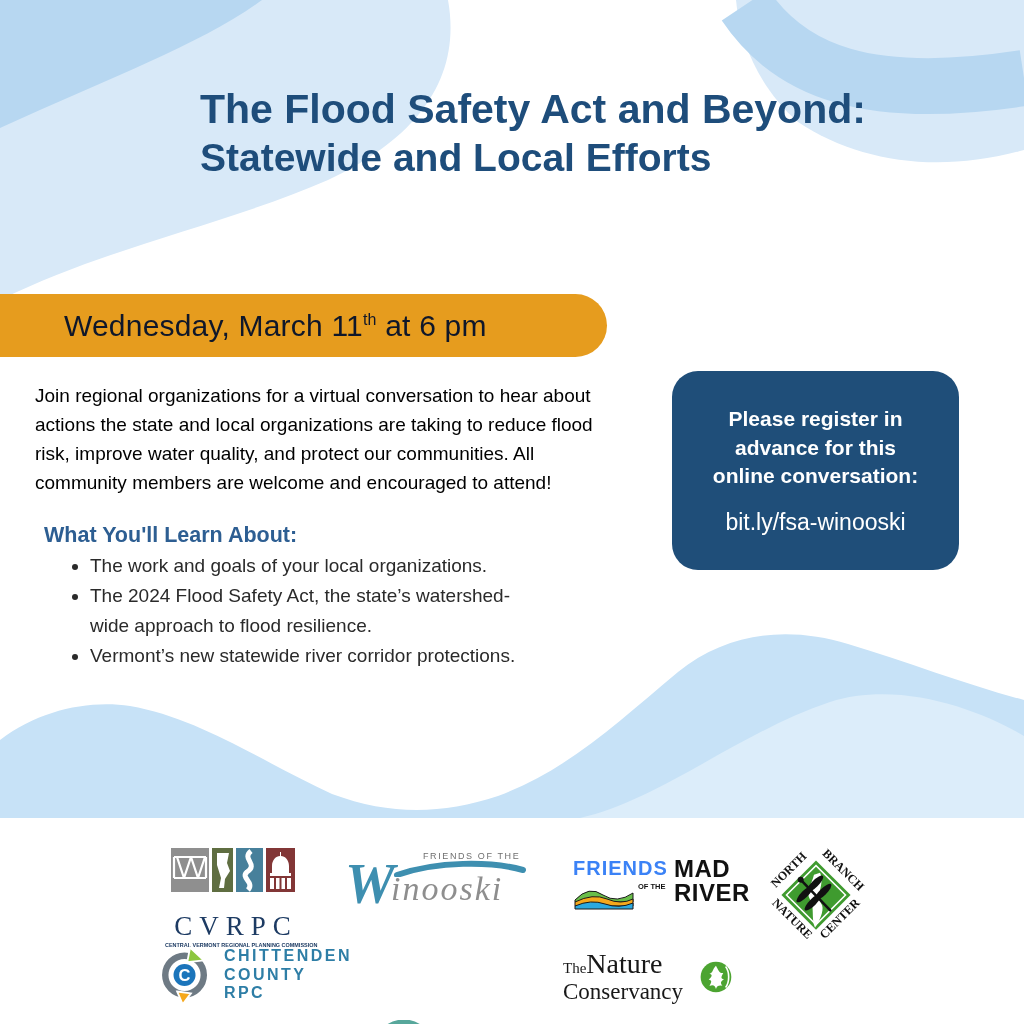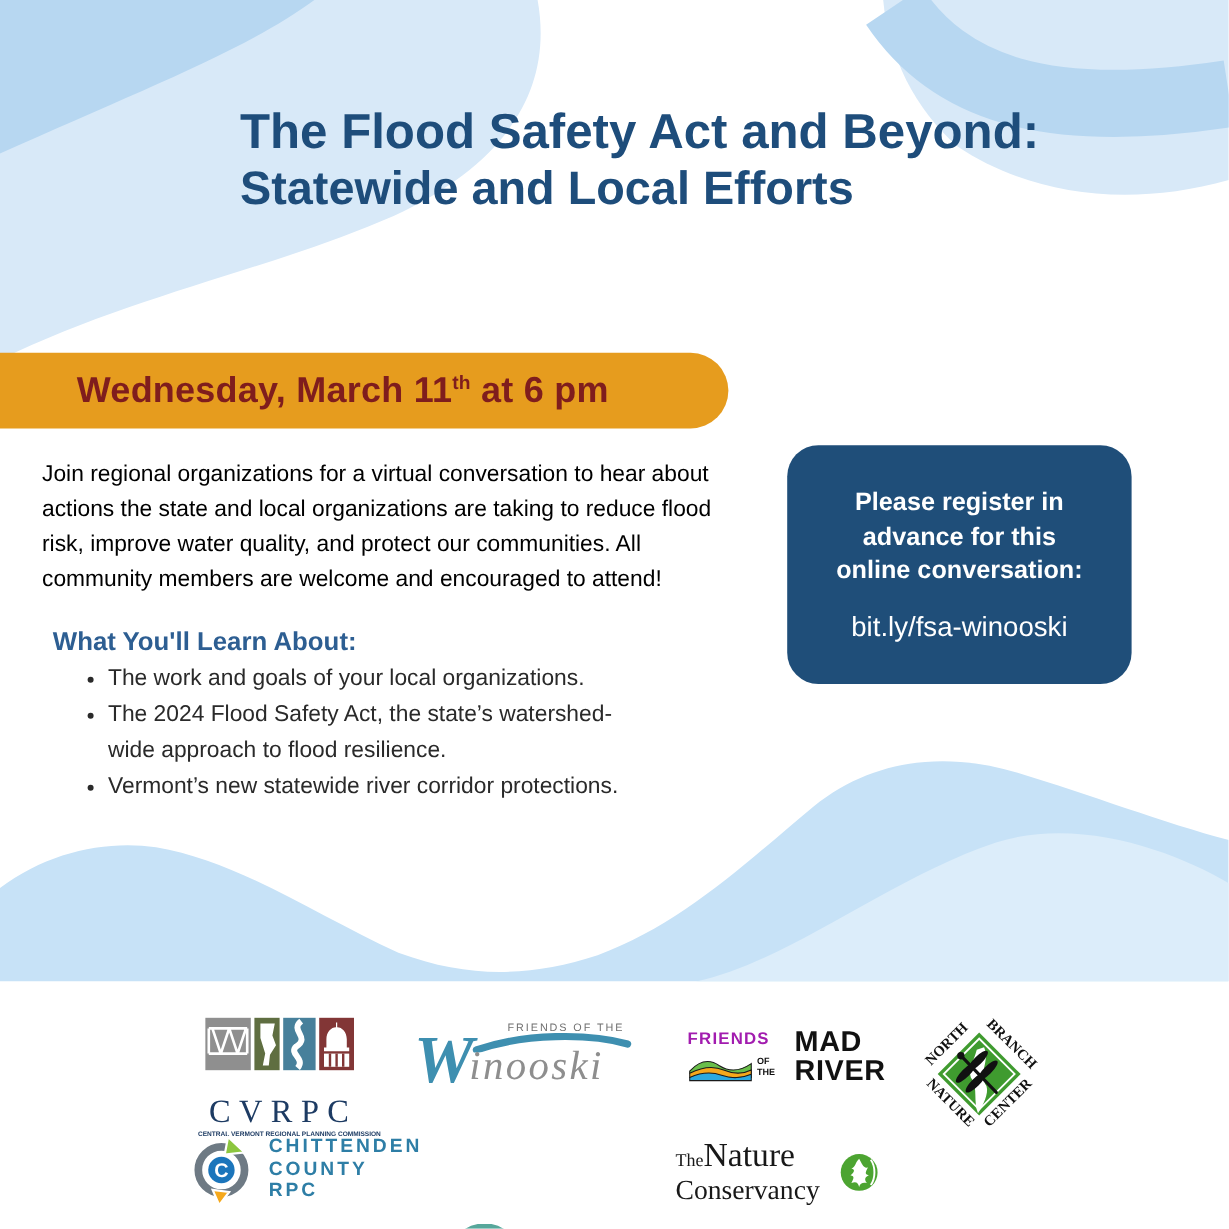--- a/index.html
+++ b/index.html
@@ -12,34 +12,34 @@
   #bottom-waves{top:600px;}
 
   
   .title-block{position:absolute;left:200px;top:84px;color:#1E4D7B;}
   .title-sub{font-size:41px;font-weight:bold;line-height:1.25;}
   .title-line{font-size:39px;font-weight:bold;line-height:1.18;}
 
   
   .banner{position:absolute;left:0;top:294px;width:607px;height:63px;background:#E69C1E;
           border-radius:0 34px 34px 0;display:flex;align-items:center;}
-  .banner-text{color:#7f1d1d;font-weight:bold;font-size:30px;margin-left:64px;letter-spacing:.2px;}
+  .banner-text{color:#0f172a;font-weight:normal;font-size:30px;margin-left:64px;letter-spacing:.2px;}
   .banner-text sup{font-size:16px;}
 
   
   .intro{position:absolute;left:35px;top:381px;width:565px;font-size:19px;color:#000000;line-height:29px;}
 
   
   .learn-heading{position:absolute;left:44px;top:523px;font-size:21.5px;font-weight:bold;color:#2D5E92;}
   .learn-list{position:absolute;left:68px;top:551px;width:432px;margin:0;padding:0 0 0 22px;
               font-size:19px;color:#2a2a2a;line-height:30px;}
   .learn-list li{margin:0;}
 
   
-  .register-box{position:absolute;left:656px;top:371px;width:287px;height:199px;background:#1F4E79;
+  .register-box{position:absolute;left:672px;top:371px;width:287px;height:199px;background:#1F4E79;
                 border-radius:26px;display:flex;flex-direction:column;align-items:center;justify-content:center;}
   .register-msg{width:228px;text-align:center;color:#ffffff;font-weight:bold;font-size:21px;line-height:1.38;}
   .register-link{margin-top:18px;color:#ffffff;font-size:23px;}
 
   
   .logo{position:absolute;}
   .logo *{box-sizing:border-box;}
 
   
   .cvrpc-acronym{font-family:"Liberation Serif",serif;font-size:27px;color:#1D3B63;letter-spacing:7px;
@@ -51,22 +51,22 @@
   .fow{position:relative;}
   .fow-top{position:absolute;left:54px;top:5px;font-size:9px;letter-spacing:1.6px;color:#6f6f6f;padding-left:24px;}
   .fow-w{position:absolute;left:0;top:6px;font-family:"Liberation Serif",serif;font-style:italic;
          font-size:56px;color:#3E8FB0;font-weight:bold;}
   .fow-rest{position:absolute;left:46px;top:24px;font-family:"Liberation Serif",serif;font-style:italic;
             font-size:34px;color:#8E8E8E;letter-spacing:2px;}
 
   
   .fmr{display:flex;gap:7px;align-items:flex-start;}
   .fmr-colA{width:94px;}
-  .fmr-friends{font-size:14px;font-weight:bold;color:#a21caf;letter-spacing:1px;}
-  .fmr-row{display:flex;align-items:center;gap:3px;margin-top:2px;}
+  .fmr-friends{font-size:20px;font-weight:bold;color:#3b82f6;letter-spacing:1px;}
+  .fmr-row{display:flex;align-items:flex-start;gap:3px;margin-top:2px;}
   .fmr-ofthe{font-size:7.5px;font-weight:bold;color:#111;}
   .fmr-mad,.fmr-river{font-size:24px;font-weight:bold;color:#111;line-height:.98;letter-spacing:.5px;}
 
   
   .ccrpc{display:flex;align-items:center;gap:10px;}
   .ccrpc-lines{color:#2E7EA6;font-size:16px;letter-spacing:2.5px;line-height:1.18;font-weight:600;}
 
   
   .wnrcd{position:relative;}
 

